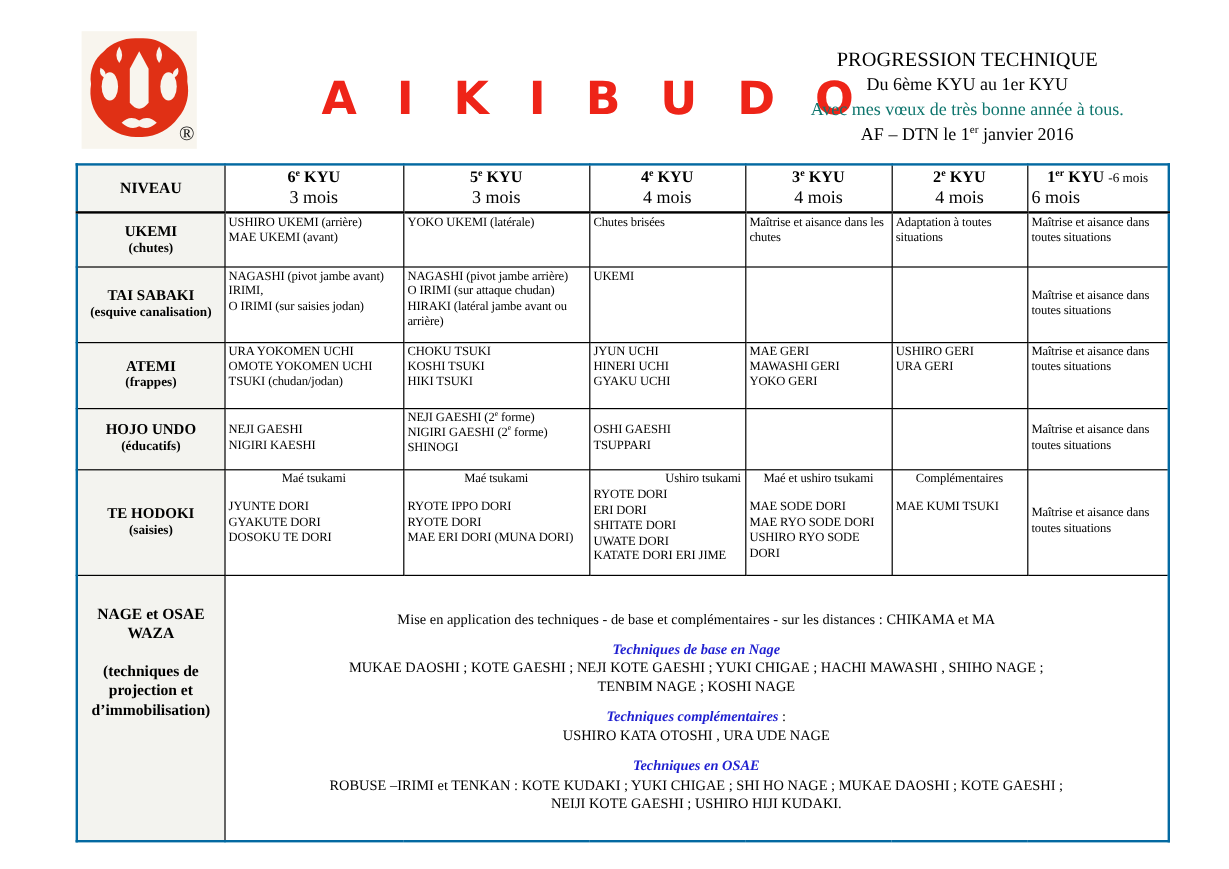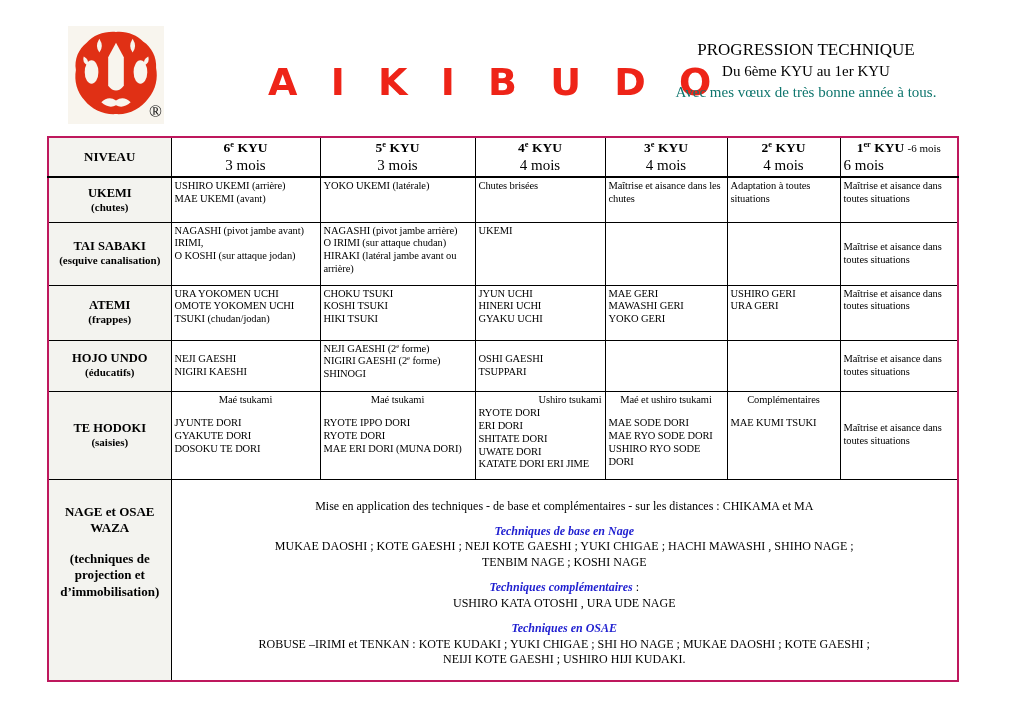--- a/index.html
+++ b/index.html
@@ -29,22 +29,22 @@
     font-weight:normal; line-height:1.38;
   }
   .hdr-line1 { font-size:17px; }
   .hdr-line2 { font-size:15px; }
   .hdr-line3 { font-size:15px; color:#0f766e; }
   .hdr-line4 { font-size:15px; }
   sup { font-size:0.62em; vertical-align:super; line-height:0; }
 
   
   table.prog {
-    position:absolute; left:47px; top:136px; width:910px;
-    border-collapse:collapse; border:2px solid #be185d; table-layout:fixed;
+    position:absolute; left:63px; top:136px; width:910px;
+    border-collapse:collapse; border:2px solid #0369a1; table-layout:fixed;
   }
   td { border:1px solid #000; vertical-align:top; padding:2px 3px; }
   .head-row td { border-bottom:2px solid #000; vertical-align:middle; }
 
   .label-cell {
     background:#f3f3ef; text-align:center; vertical-align:middle;
     font-weight:bold; padding:2px 1px;
   }
   .niveau-cell { font-size:13px; }
   .kyu-head { text-align:center; padding:2px 3px; vertical-align:top; }
@@ -56,21 +56,21 @@
   .row-sublabel { font-size:11px; font-weight:bold; white-space:nowrap; line-height:1.2; }
 
   .body-cell { font-size:10.5px; letter-spacing:-0.1px; line-height:1.22; }
   .cell-line { white-space:normal; }
   .cell-header { text-align:center; margin-bottom:11px; }
   .cell-header.tight { margin-bottom:1px;text-align:right; }
 
   
   .nage-label { vertical-align:top; padding-top:24px; font-size:13px; }
   .nage-label-par { font-weight:bold; font-size:13px; line-height:1.25; margin-bottom:15px; padding:0 2px; }
-  .nage-cell { text-align:center; font-size:12px; line-height:1.28; padding:12px 6px; }
+  .nage-cell { text-align:center; font-size:12px; line-height:1.28; padding:22px 6px; }
   .nage-intro { margin:7px 0 2px; }
   .nage-sec-title { margin-top:10px; }
   .sec-blue { color:#1f1fd0; font-weight:bold; font-style:italic; }
   .sec-suffix { color:#000; }
   .nage-line { line-height:1.3; }
 </style>
 </head>
 <body>
 
 <div class="page">
@@ -89,20 +89,21 @@
     </svg>
     <span class="rmark">®</span>
   </div>
 
   <div class="main-title">A I K I B U D O</div>
 
   <div class="hdr-right">
     <div class="hdr-line1">PROGRESSION TECHNIQUE</div>
     <div class="hdr-line2">Du 6ème KYU au 1er KYU</div>
     <div class="hdr-line3">Avec mes vœux de très bonne année à tous.</div>
+    <div class="hdr-line4"><span>AF – DTN le 1</span><sup>er</sup><span> janvier  2016</span></div>
   </div>
 
   <table class="prog" id="prog-table">
       <colgroup>
         <col style="width: 123px;">
         <col style="width: 149px;">
         <col style="width: 155px;">
         <col style="width: 130px;">
         <col style="width: 122px;">
         <col style="width: 113px;">
@@ -162,21 +163,21 @@
           </td>
         </tr>
         <tr style="height: 63px;">
           <td class="label-cell">
             <div class="row-label">TAI SABAKI</div>
             <div class="row-sublabel">(esquive canalisation)</div>
           </td>
           <td class="body-cell">
             <div class="cell-line">NAGASHI (pivot jambe avant)</div>
             <div class="cell-line">IRIMI,</div>
-            <div class="cell-line">O KOSHI (sur attaque jodan)</div>
+            <div class="cell-line">O IRIMI (sur saisies jodan)</div>
           </td>
           <td class="body-cell">
             <div class="cell-line">NAGASHI (pivot jambe arrière)</div>
             <div class="cell-line">O IRIMI (sur attaque chudan)</div>
             <div class="cell-line">HIRAKI (latéral jambe avant ou arrière)</div>
           </td>
           <td class="body-cell">
             <div class="cell-line">UKEMI</div>
           </td>
           <td class="body-cell"></td>

